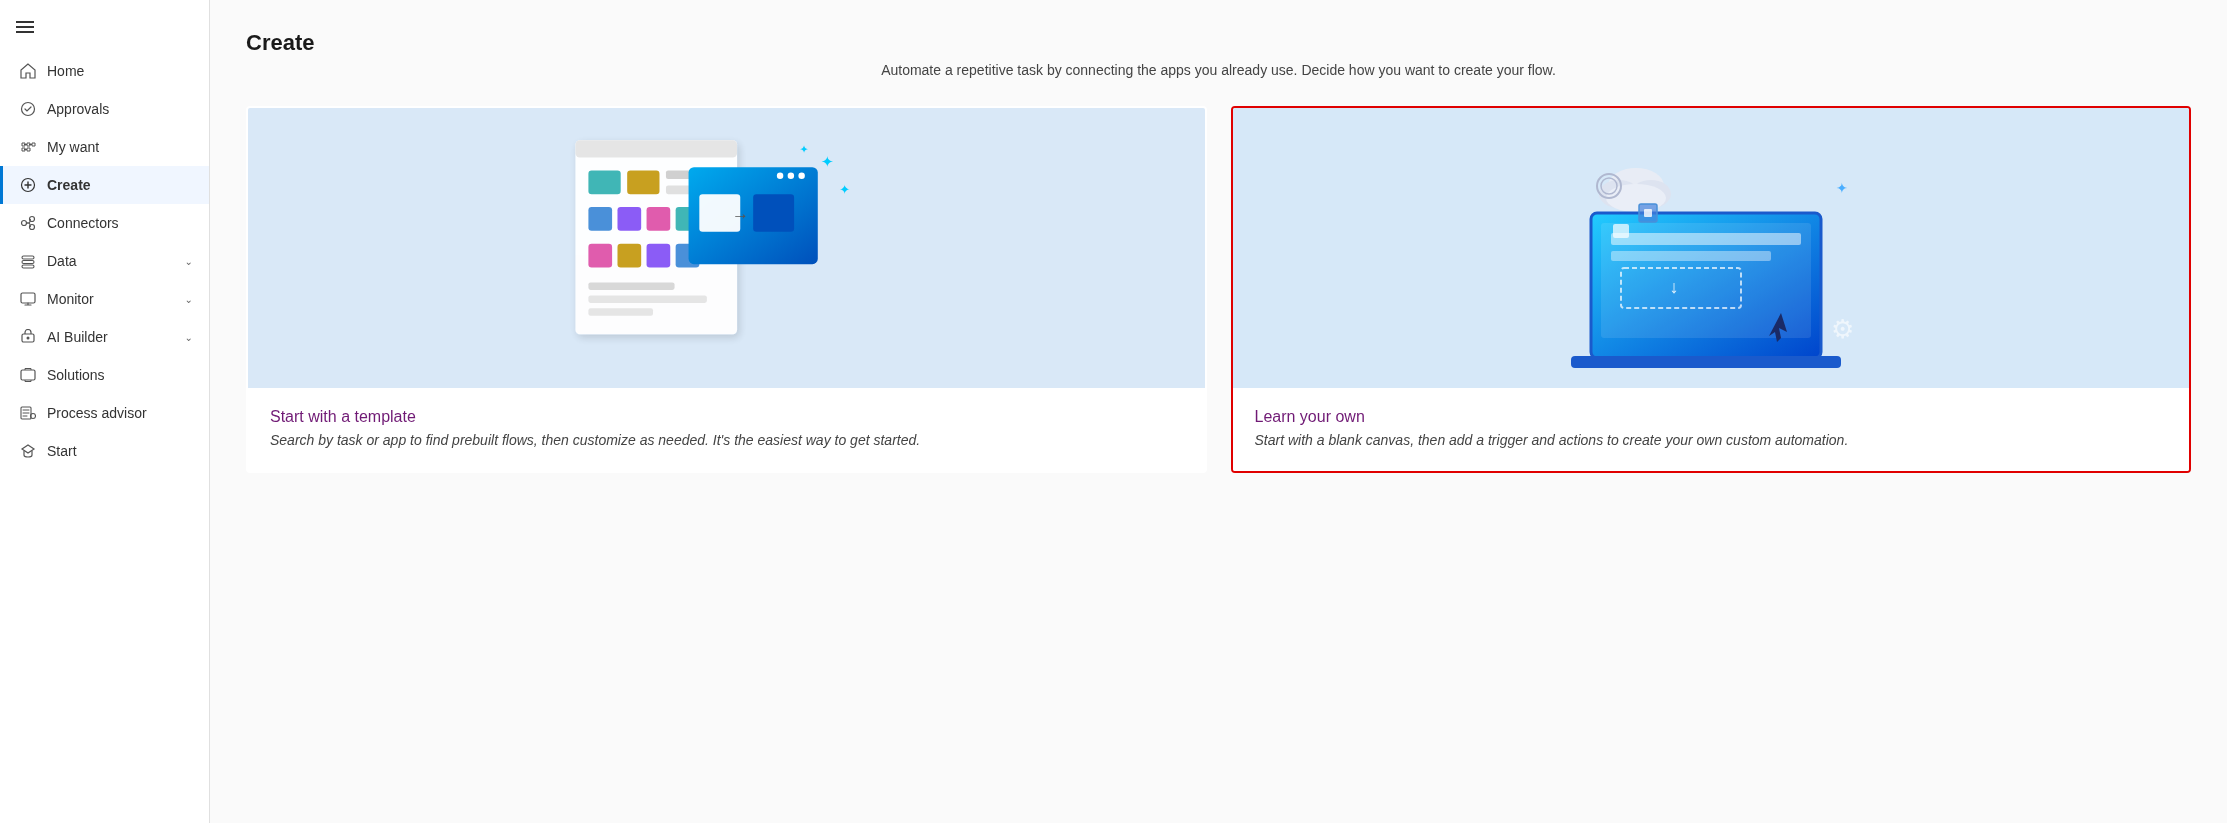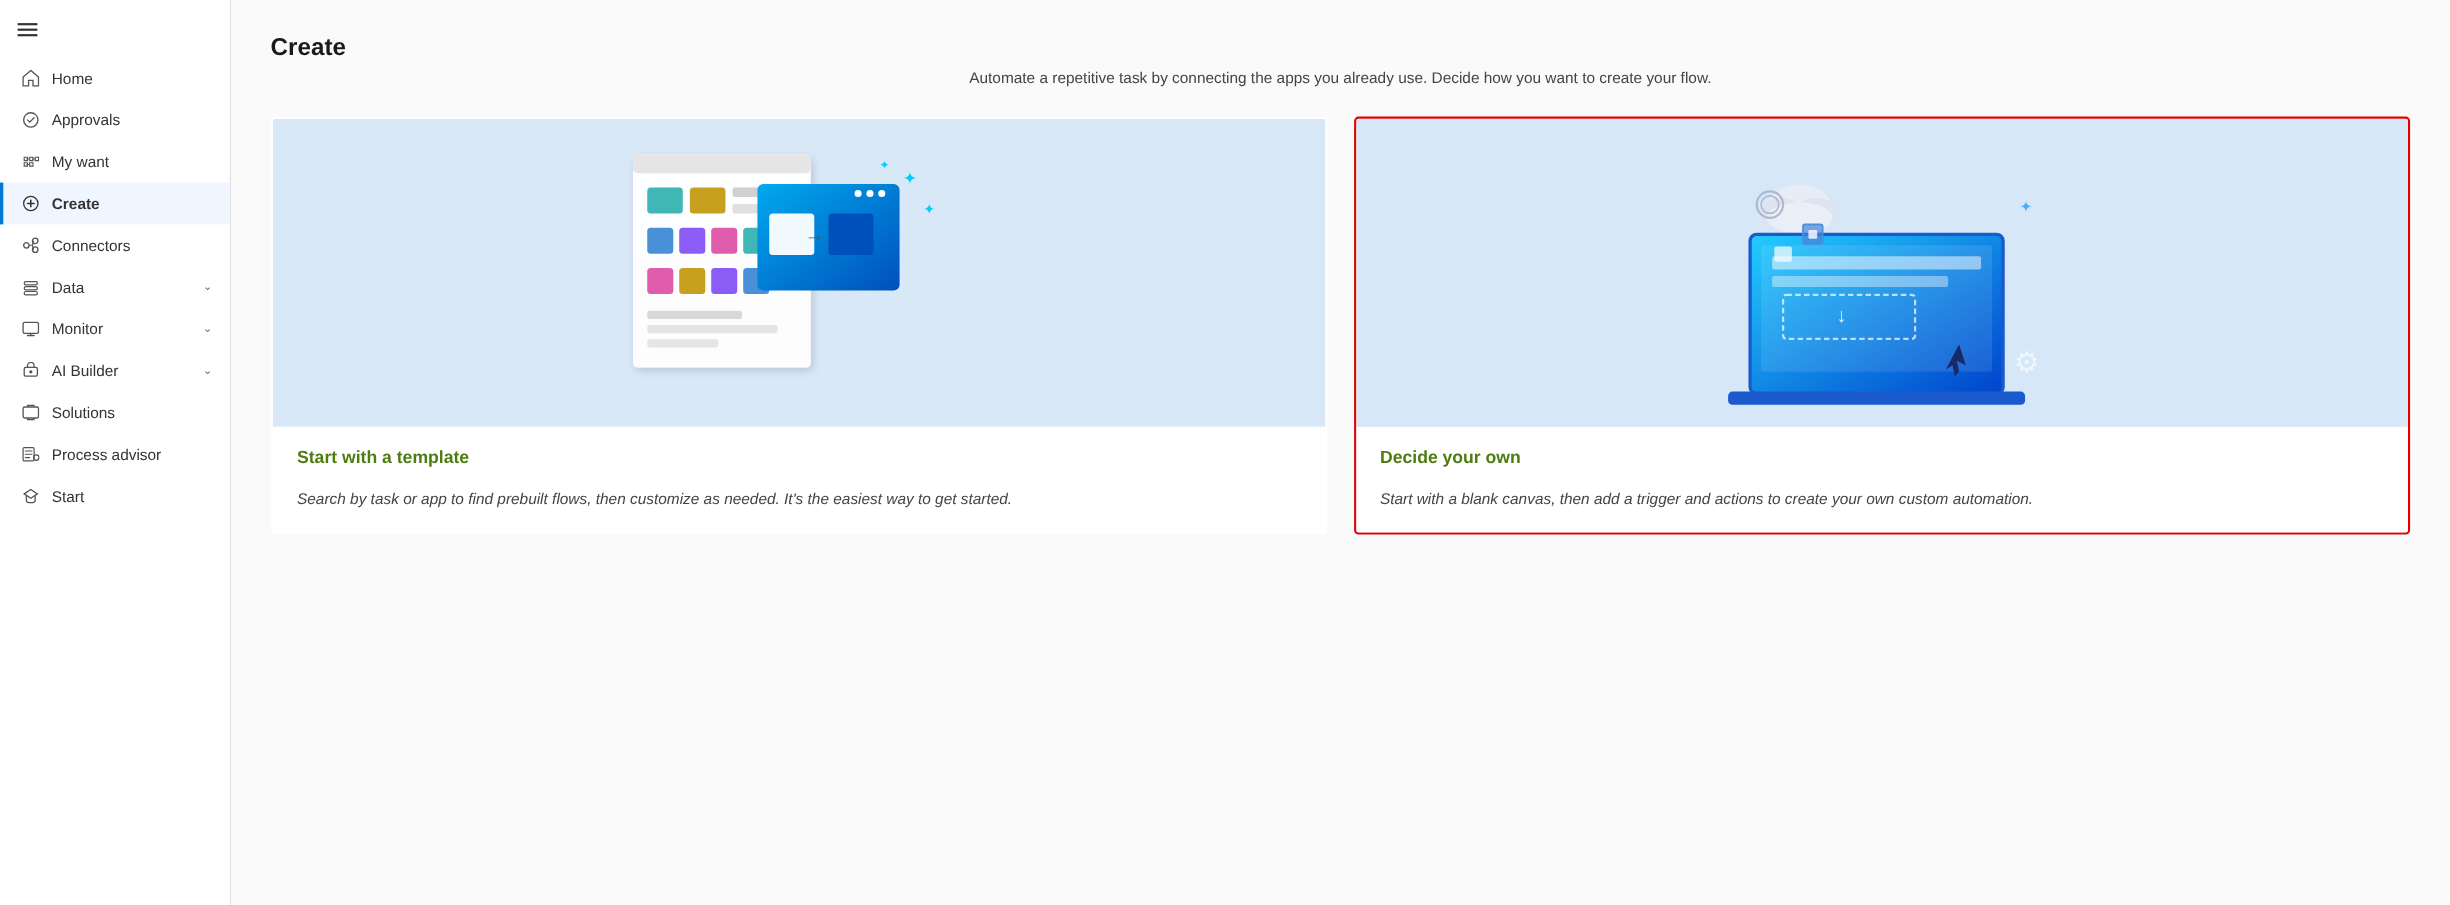--- a/index.html
+++ b/index.html
@@ -89,23 +89,23 @@
       background: #d9e8f7;
       overflow: hidden;
       position: relative;
     }
     .card-content {
       padding: 20px 22px;
       background: #fff;
     }
     .card-title {
       font-size: 16px;
-      font-weight: 700;
-      color: #4d7c0f;
-      margin-bottom: 17px;
+      font-weight: 400;
+      color: #701a75;
+      margin-bottom: 4px;
     }
     .card-desc {
       font-size: 14px;
       color: #444;
       line-height: 1.5;
       font-style: italic;
     }
 
     
     .illustration-svg {
@@ -343,19 +343,19 @@
 
           <polygon points="250,195 238,218 244,214 246,224 250,220 248,210 256,214" fill="#1a2a66"></polygon>
 
           <text x="305" y="75" font-size="14" fill="#4aaeff">✦</text>
 
           <rect x="108" y="86" width="18" height="18" rx="2" fill="rgba(70,130,220,0.7)" stroke="#4a90d9" stroke-width="1.5"></rect>
           <rect x="113" y="91" width="8" height="8" rx="1" fill="white" opacity="0.8"></rect>
         </svg>
       </div>
       <div class="card-content">
-        <div class="card-title">Decide your own</div>
+        <div class="card-title">Learn your own</div>
         <div class="card-desc">Start with a blank canvas, then add a trigger and actions to create your own custom automation.</div>
       </div>
     </div>
 
   </div>
 </main>
 
 </body></html>

